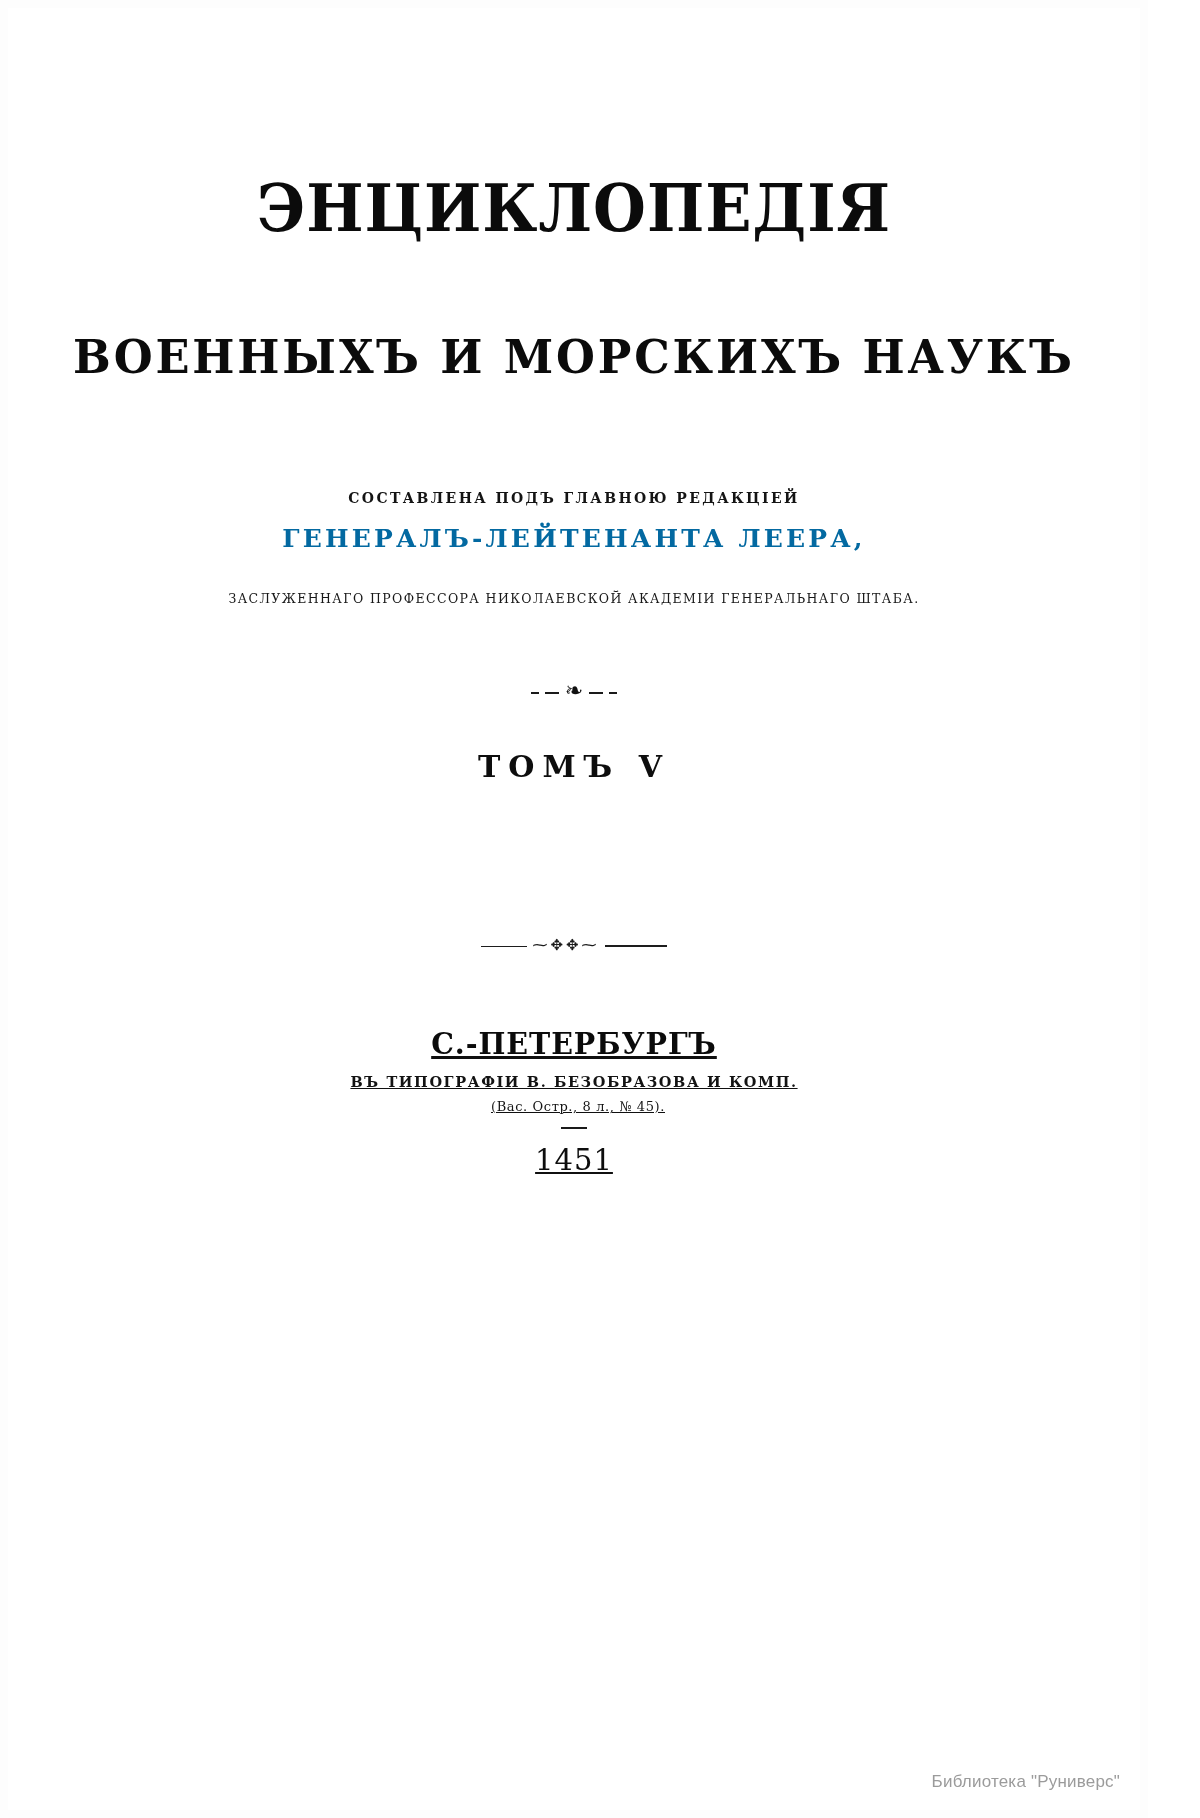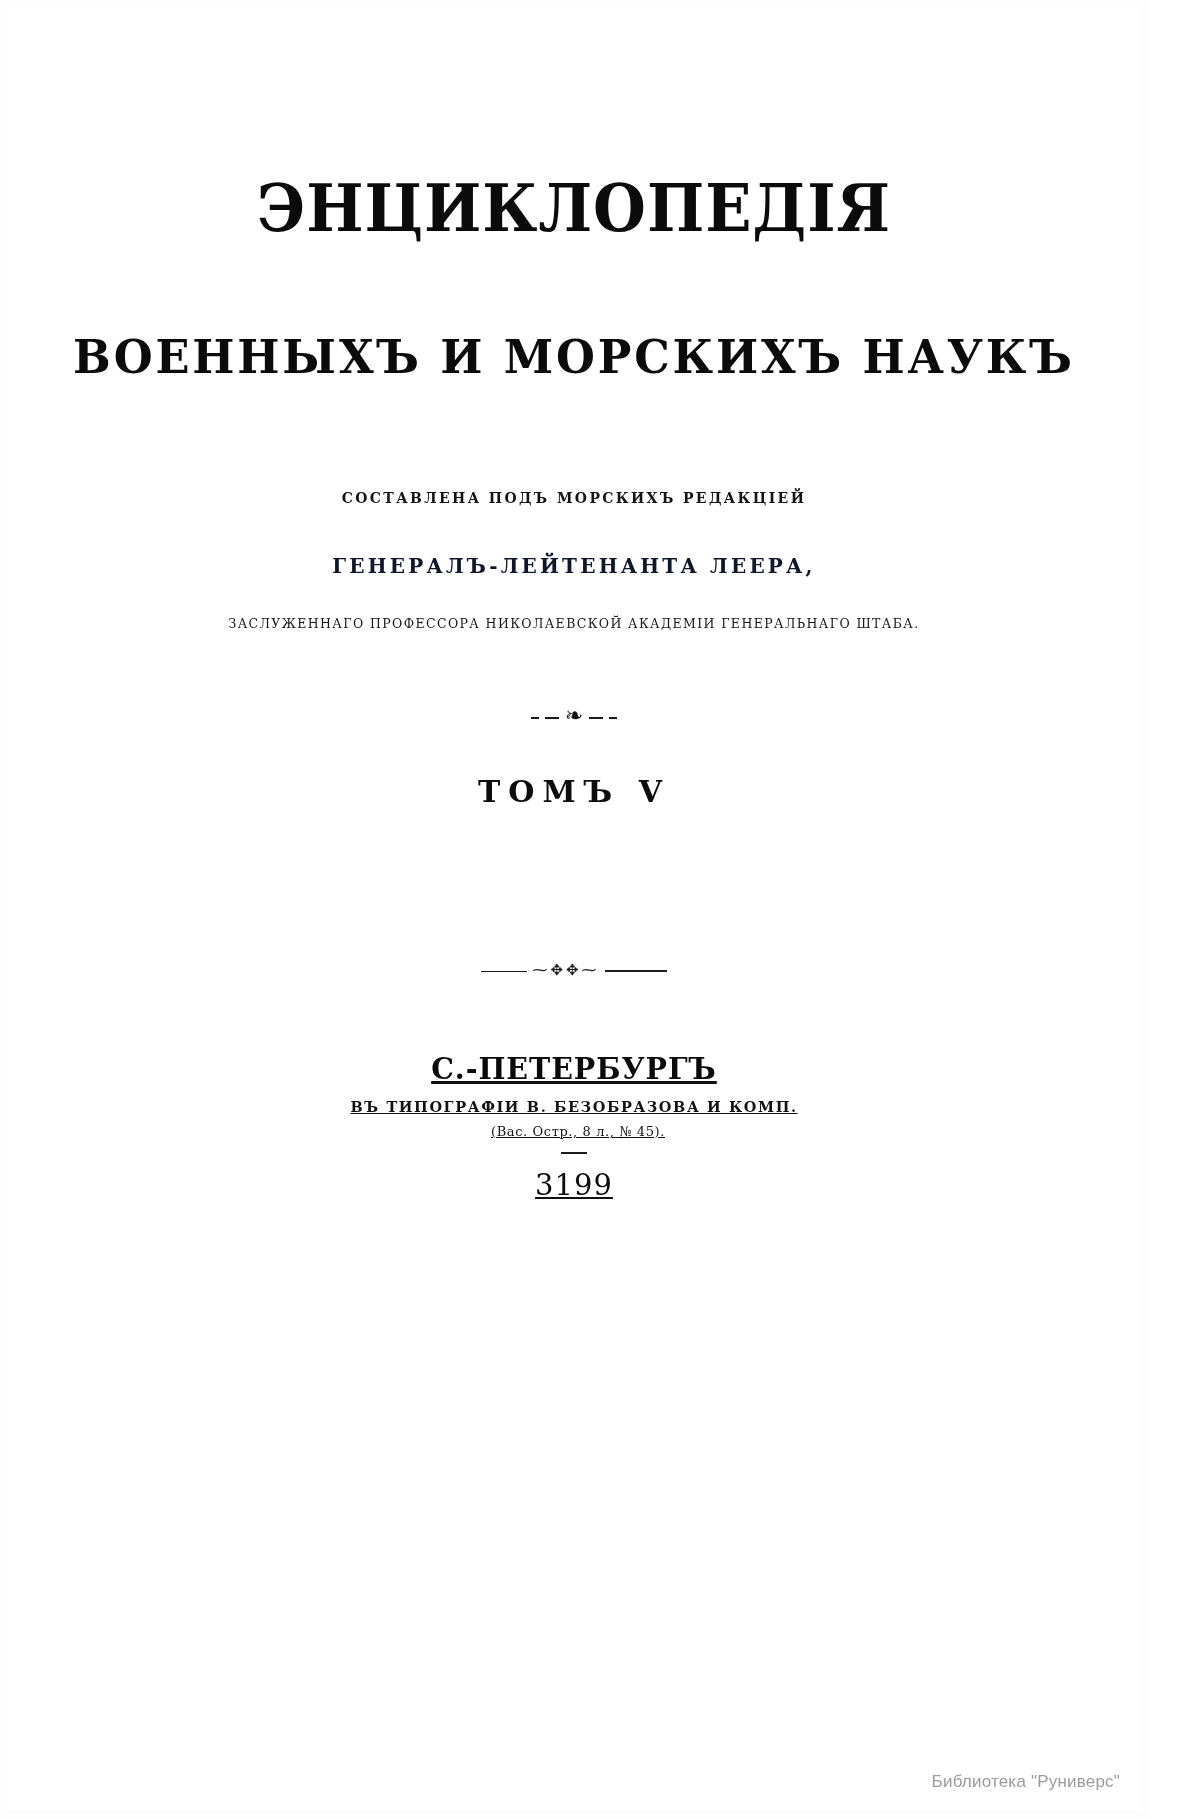--- a/index.html
+++ b/index.html
@@ -68,26 +68,26 @@
   .editor-line-1 {
     margin-top: 110px;
     font-family: "DejaVu Serif", serif;
     font-size: 14px;
     font-weight: 600;
     letter-spacing: 2.4px;
     color: #141414;
   }
 
   .editor-line-2 {
-    margin-top: 48px;
-    font-family: "DejaVu Serif", serif;
-    font-size: 20px;
+    margin-top: 18px;
+    font-family: "DejaVu Serif", serif;
+    font-size: 25px;
     font-weight: 700;
     letter-spacing: 3.2px;
-    color: #0f172a;
+    color: #0369a1;
   }
 
   .editor-line-3 {
     margin-top: 38px;
     font-family: "DejaVu Serif", serif;
     font-size: 12.5px;
     font-weight: 400;
     letter-spacing: 1.4px;
     color: #181818;
   }
@@ -207,21 +207,21 @@
 
 <div class="page">
   <div class="scan-surface"></div>
 
   <div class="content">
 
     <div class="title-main">ЭНЦИКЛОПЕДІЯ</div>
 
     <div class="title-sub">ВОЕННЫХЪ И МОРСКИХЪ НАУКЪ</div>
 
-    <div class="editor-line-1">СОСТАВЛЕНА ПОДЪ МОРСКИХЪ РЕДАКЦІЕЙ</div>
+    <div class="editor-line-1">СОСТАВЛЕНА ПОДЪ ГЛАВНОЮ РЕДАКЦІЕЙ</div>
 
     <div class="editor-line-2">ГЕНЕРАЛЪ-ЛЕЙТЕНАНТА ЛЕЕРА,</div>
 
     <div class="editor-line-3">ЗАСЛУЖЕННАГО ПРОФЕССОРА НИКОЛАЕВСКОЙ АКАДЕМІИ ГЕНЕРАЛЬНАГО ШТАБА.</div>
 
     <div class="ornament-1">
       <span class="dash short"></span>
       <span class="dash"></span>
       <span class="glyph">❧</span>
       <span class="dash"></span>
@@ -234,19 +234,19 @@
       <span class="rule thin"></span>
       <span class="mid">⁓✥✥⁓</span>
       <span class="rule"></span>
     </div>
 
     <div class="imprint">
       <div class="imprint-city">С.-ПЕТЕРБУРГЪ</div>
       <div class="imprint-press">ВЪ ТИПОГРАФІИ В. БЕЗОБРАЗОВА И КОМП.</div>
       <div class="imprint-address">(Вас. Остр., 8 л., № 45).</div>
       <div class="imprint-rule"></div>
-      <div class="imprint-year">3199</div>
+      <div class="imprint-year">1451</div>
     </div>
 
   </div>
 
   <div class="watermark">Библиотека "Руниверс"</div>
 </div>
 
 </body></html>

